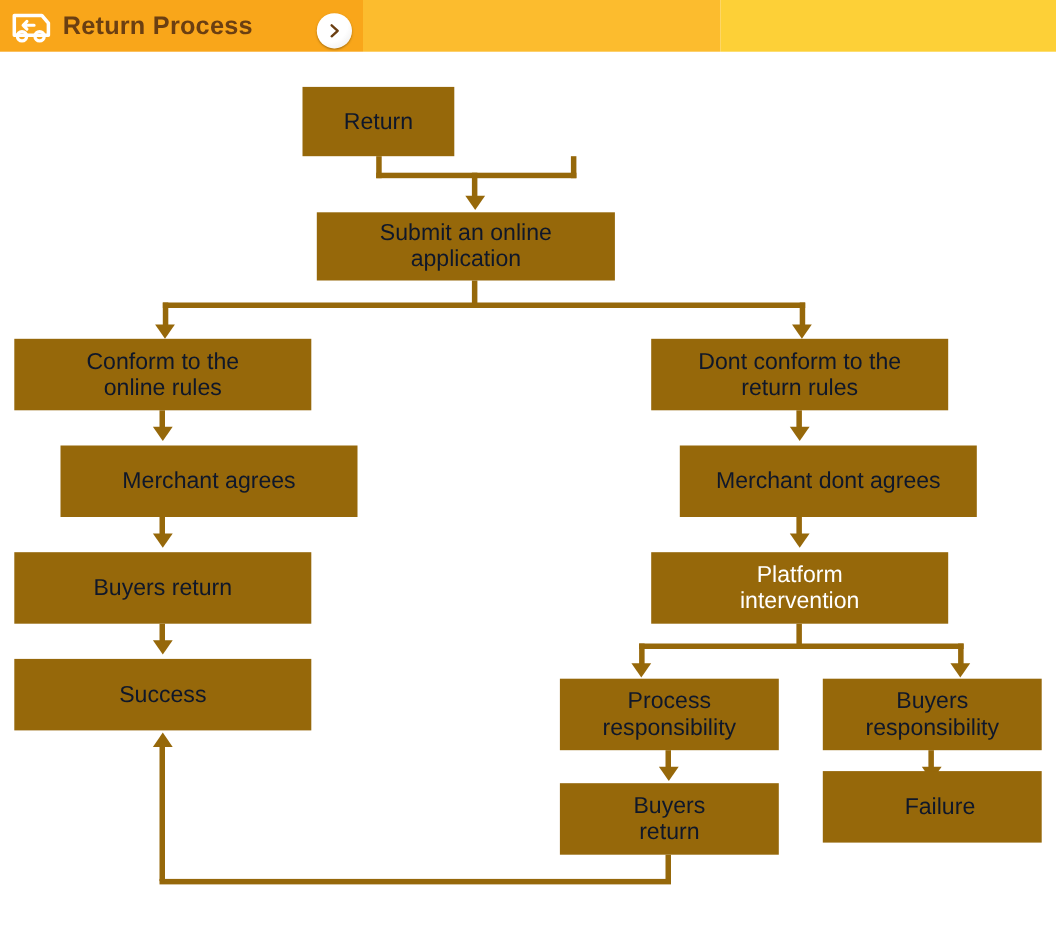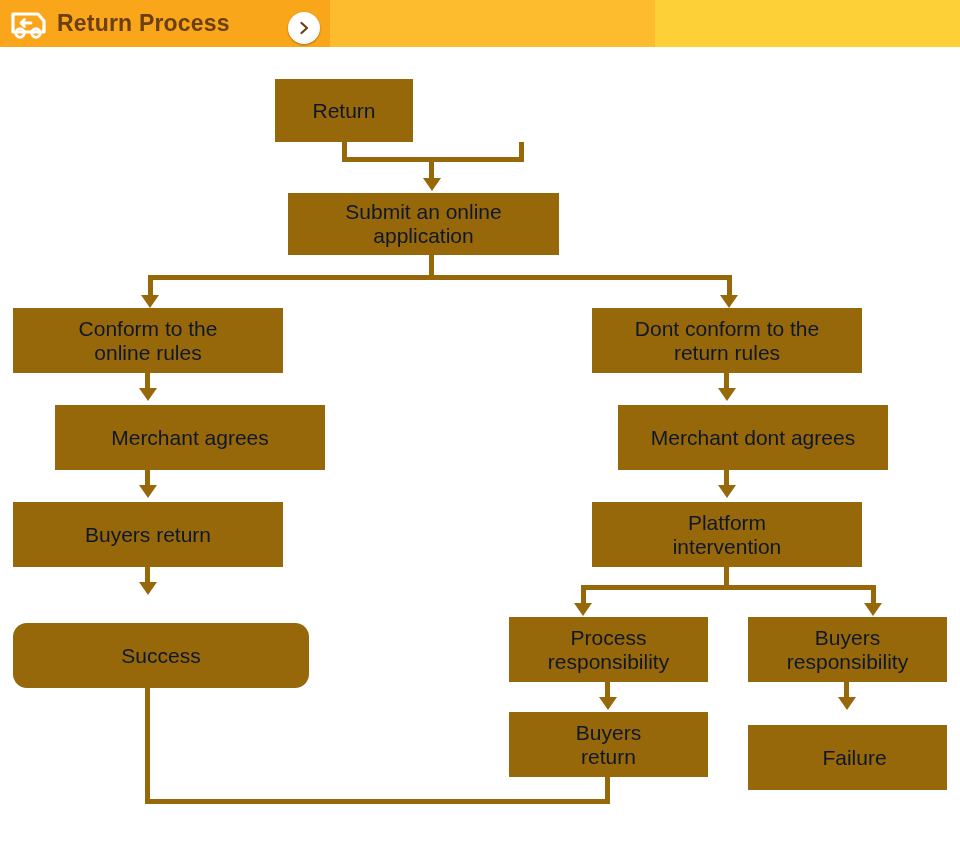--- a/index.html
+++ b/index.html
@@ -84,21 +84,21 @@
     display: flex;
     align-items: center;
     justify-content: center;
     text-align: center;
     font-size: 21px;
     line-height: 1.12;
     box-sizing: border-box;
     padding: 2px 6px;
     z-index: 3;
   }
-  .node.dark-text { color: #0f172a; }
+  .node.dark-text { color: #ffffff; }
   .node .label { display: block; width: 100%; white-space: pre-line; }
 
   
   .conn {
     position: absolute;
     background: #96680a;
     z-index: 1;
   }
   .conn.v { width: 5px; }
   .conn.h { height: 5px; }
@@ -187,21 +187,21 @@
   <div class="conn v" style="left:145px; top:423px; height:18px;"></div>
   <div class="arrow-down" style="left:139px; top:438px;"></div>
 
   <div class="node" style="left:13px; top:455px; width:270px; height:65px;">
     <span class="label">Buyers return</span>
   </div>
 
   <div class="conn v" style="left:145px; top:520px; height:18px;"></div>
   <div class="arrow-down" style="left:139px; top:535px;"></div>
 
-  <div class="node" style="left:13px; top:576px; width:296px; height:65px;border-radius:14px;">
+  <div class="node" style="left:13px; top:552px; width:270px; height:65px;">
     <span class="label">Success</span>
   </div>
 
   <div class="node" style="left:592px; top:261px; width:270px; height:65px;">
     <span class="label">Dont conform to the
 return rules</span>
   </div>
 
   <div class="conn v" style="left:724px; top:326px; height:18px;"></div>
   <div class="arrow-down" style="left:718px; top:341px;"></div>
@@ -239,21 +239,21 @@
   <div class="arrow-down" style="left:599px; top:650px;"></div>
 
   <div class="conn v" style="left:844px; top:635px; height:18px;"></div>
   <div class="arrow-down" style="left:838px; top:650px;"></div>
 
   <div class="node" style="left:509px; top:665px; width:199px; height:65px;">
     <span class="label">Buyers
 return</span>
   </div>
 
-  <div class="node" style="left:748px; top:678px; width:199px; height:65px;padding-left:20px;">
+  <div class="node" style="left:748px; top:654px; width:199px; height:65px;padding-left:20px;">
     <span class="label">Failure</span>
   </div>
 
   <div class="conn v" style="left:605px; top:730px; height:25px;"></div>
   <div class="conn h" style="left:145px; top:752px; width:465px;"></div>
   <div class="conn v" style="left:145px; top:632px; height:122px;"></div>
   <div class="arrow-up" style="left:139px; top:619px;"></div>
 
 </div>
 

